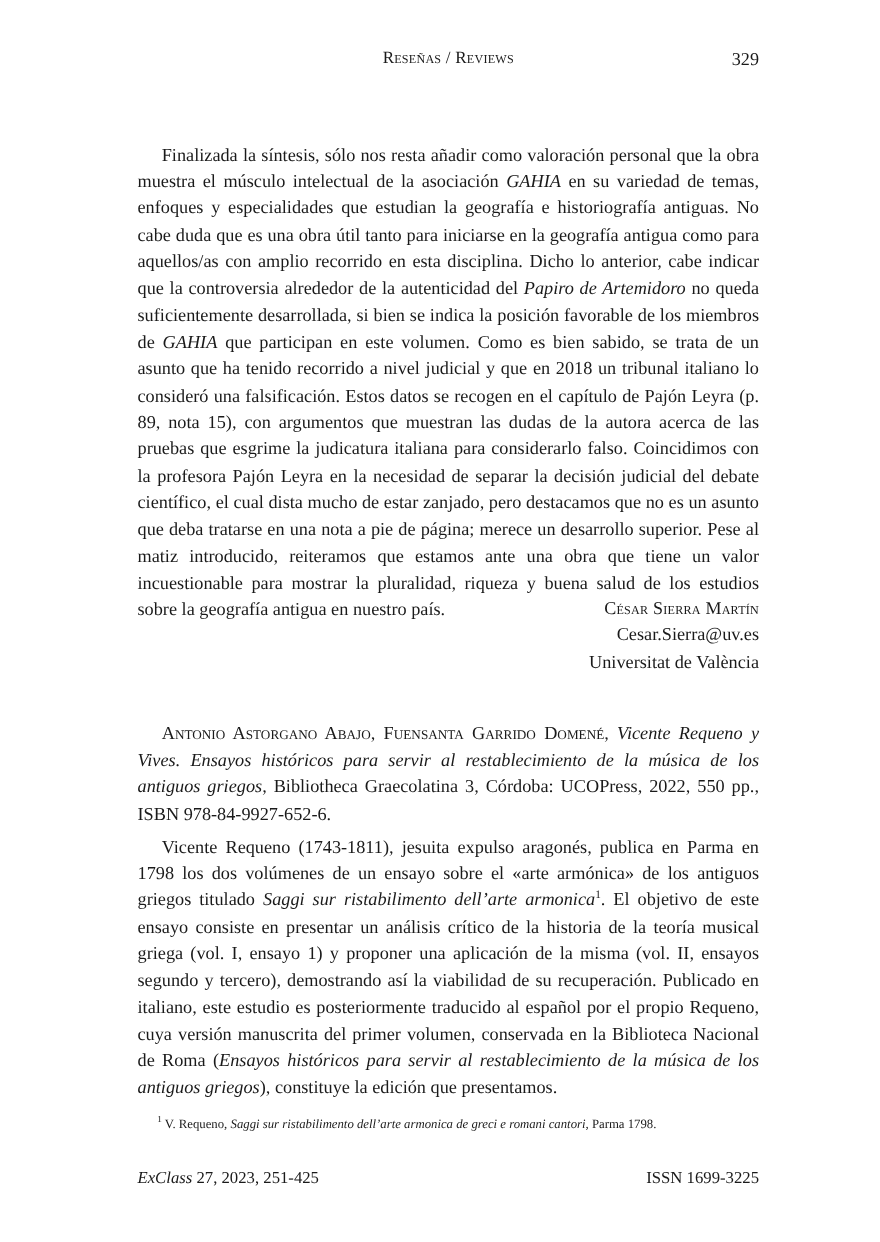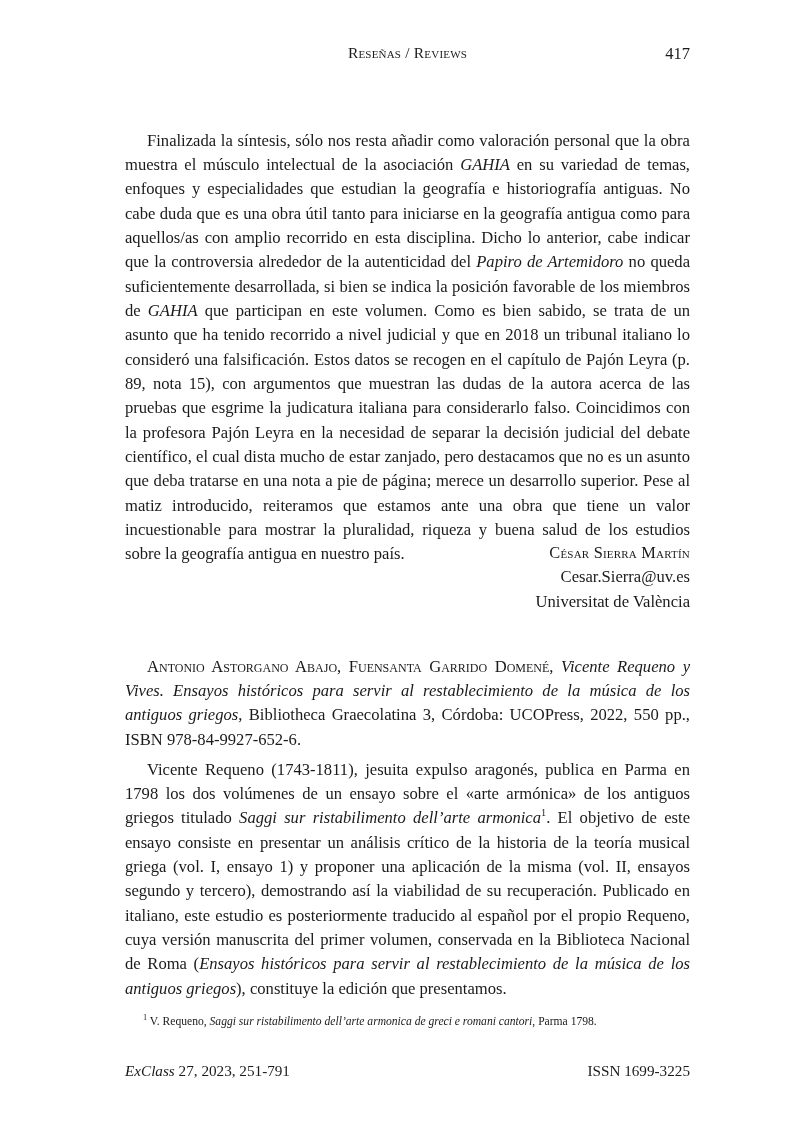--- a/index.html
+++ b/index.html
@@ -137,36 +137,36 @@
   }
 </style>
 </head>
 <body>
 
 <div class="page">
   <div class="content">
 
     <div class="runhead">
       <span class="runhead-title">Reseñas / Reviews</span>
-      <span class="runhead-folio">417</span>
+      <span class="runhead-folio">329</span>
     </div>
 
     <p class="bodytext indent" style="top: 112px;"><span>Finalizada la síntesis, sólo nos resta añadir como valoración personal que la obra muestra el músculo intelectual de la asociación </span><em>GAHIA</em><span> en su variedad de temas, enfoques y especialidades que estudian la geografía e historiografía antiguas. No cabe duda que es una obra útil tanto para iniciarse en la geografía antigua como para aquellos/as con amplio recorrido en esta disciplina. Dicho lo anterior, cabe indicar que la controversia alrededor de la autenticidad del </span><em>Papiro de Artemidoro</em><span> no queda suficientemente desarrollada, si bien se indica la posición favorable de los miembros de </span><em>GAHIA</em><span> que participan en este volumen. Como es bien sabido, se trata de un asunto que ha tenido recorrido a nivel judicial y que en 2018 un tribunal italiano lo consideró una falsificación. Estos datos se recogen en el capítulo de Pajón Leyra (p. 89, nota 15), con argumentos que muestran las dudas de la autora acerca de las pruebas que esgrime la judicatura italiana para considerarlo falso. Coincidimos con la profesora Pajón Leyra en la necesidad de separar la decisión judicial del debate científico, el cual dista mucho de estar zanjado, pero destacamos que no es un asunto que deba tratarse en una nota a pie de página; merece un desarrollo superior. Pese al matiz introducido, reiteramos que estamos ante una obra que tiene un valor incuestionable para mostrar la pluralidad, riqueza y buena salud de los estudios sobre la geografía antigua en nuestro país.</span></p>
 
     <div class="signature" style="top: 527px;">
       <div class="sig-name">César Sierra Martín</div>
       <div>Cesar.Sierra@uv.es</div>
       <div>Universitat de València</div>
     </div>
 
     <p class="bodytext indent" style="top: 638px;"><span class="sc">Antonio Astorgano Abajo, Fuensanta Garrido Domené</span><span>, </span><em>Vicente Requeno y Vives. Ensayos históricos para servir al restablecimiento de la música de los antiguos griegos</em><span>, Bibliotheca Graecolatina 3, Córdoba: UCOPress, 2022, 550 pp., ISBN 978-84-9927-652-6.</span></p>
 
     <p class="bodytext indent" style="top: 741px;"><span>Vicente Requeno (1743-1811), jesuita expulso aragonés, publica en Parma en 1798 los dos volúmenes de un ensayo sobre el «arte armónica» de los antiguos griegos titulado </span><em>Saggi sur ristabilimento dell’arte armonica</em><sup class="fnmark">1</sup><span>. El objetivo de este ensayo consiste en presentar un análisis crítico de la historia de la teoría musical griega (vol. I, ensayo 1) y proponer una aplicación de la misma (vol. II, ensayos segundo y tercero), demostrando así la viabilidad de su recuperación. Publicado en italiano, este estudio es posteriormente traducido al español por el propio Requeno, cuya versión manuscrita del primer volumen, conservada en la Biblioteca Nacional de Roma (</span><em>Ensayos históricos para servir al restablecimiento de la música de los antiguos griegos</em><span>), constituye la edición que presentamos.</span></p>
 
     <p class="footnote" style="top: 995px; margin-top: 19px;"><sup>1</sup><span><span> V. Requeno, </span><em>Saggi sur ristabilimento dell’arte armonica de greci e romani cantori</em><span>, Parma 1798.</span></span></p>
 
     <div class="pagefoot" style="top: 1062px;">
-      <span class="foot-left"><em>ExClass</em><span> 27, 2023, 251-791</span></span>
+      <span class="foot-left"><em>ExClass</em><span> 27, 2023, 251-425</span></span>
       <span class="foot-right">ISSN 1699-3225</span>
     </div>
 
   </div>
 </div>
 
 </body></html>

